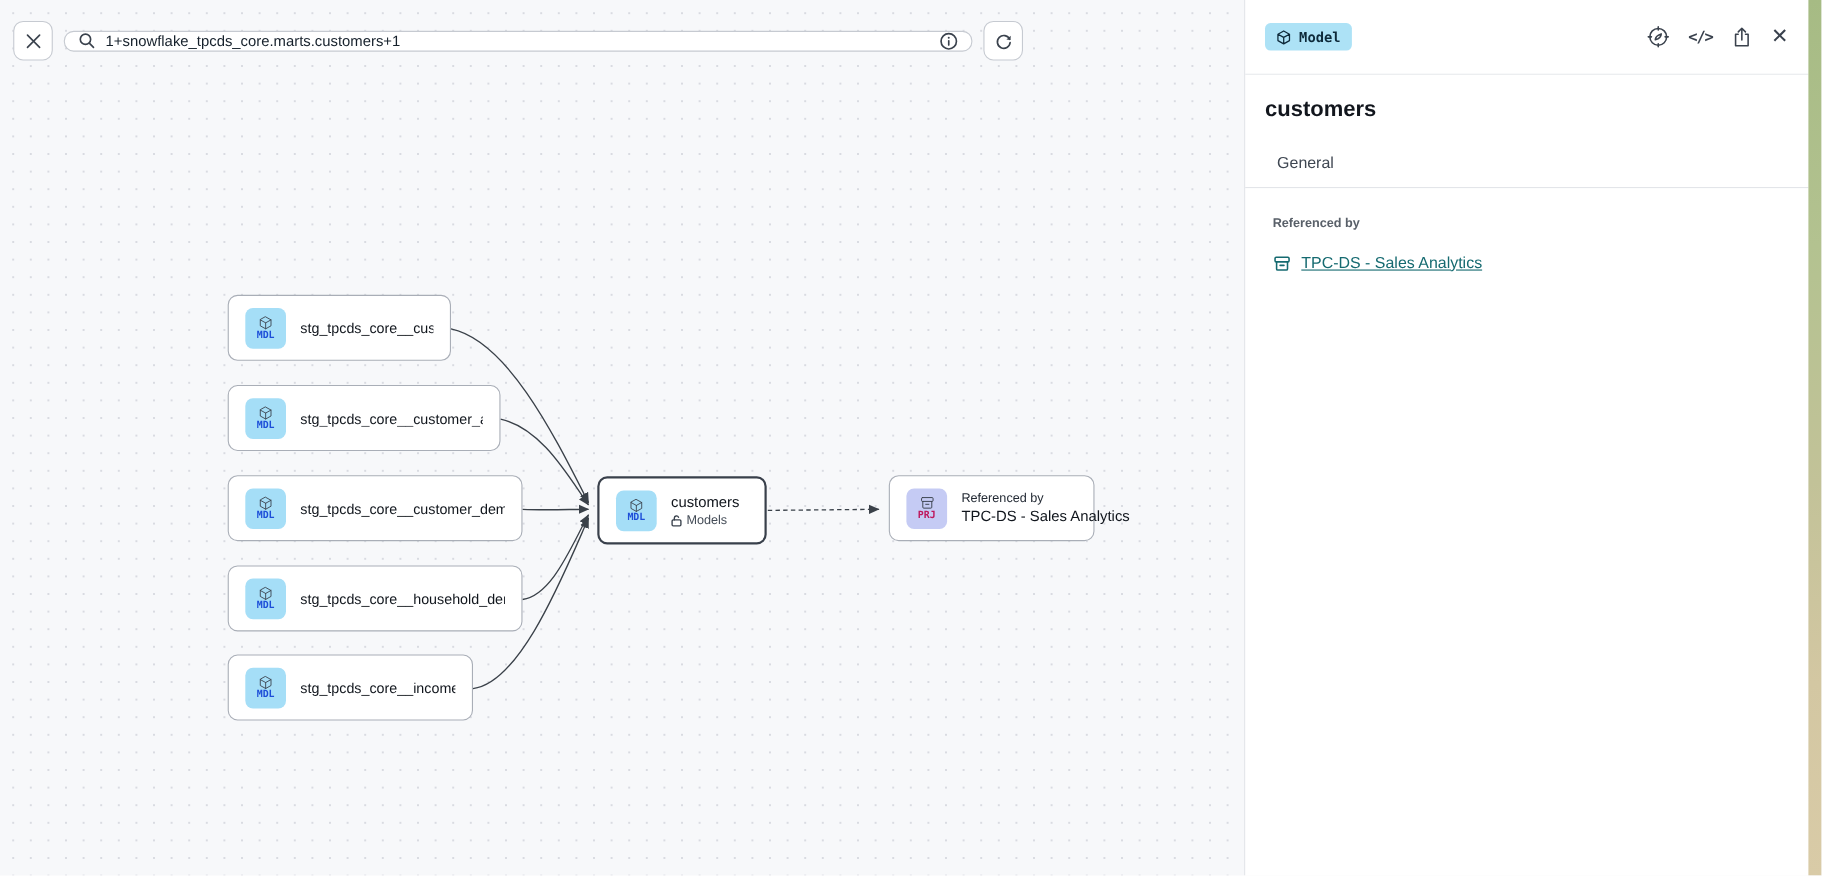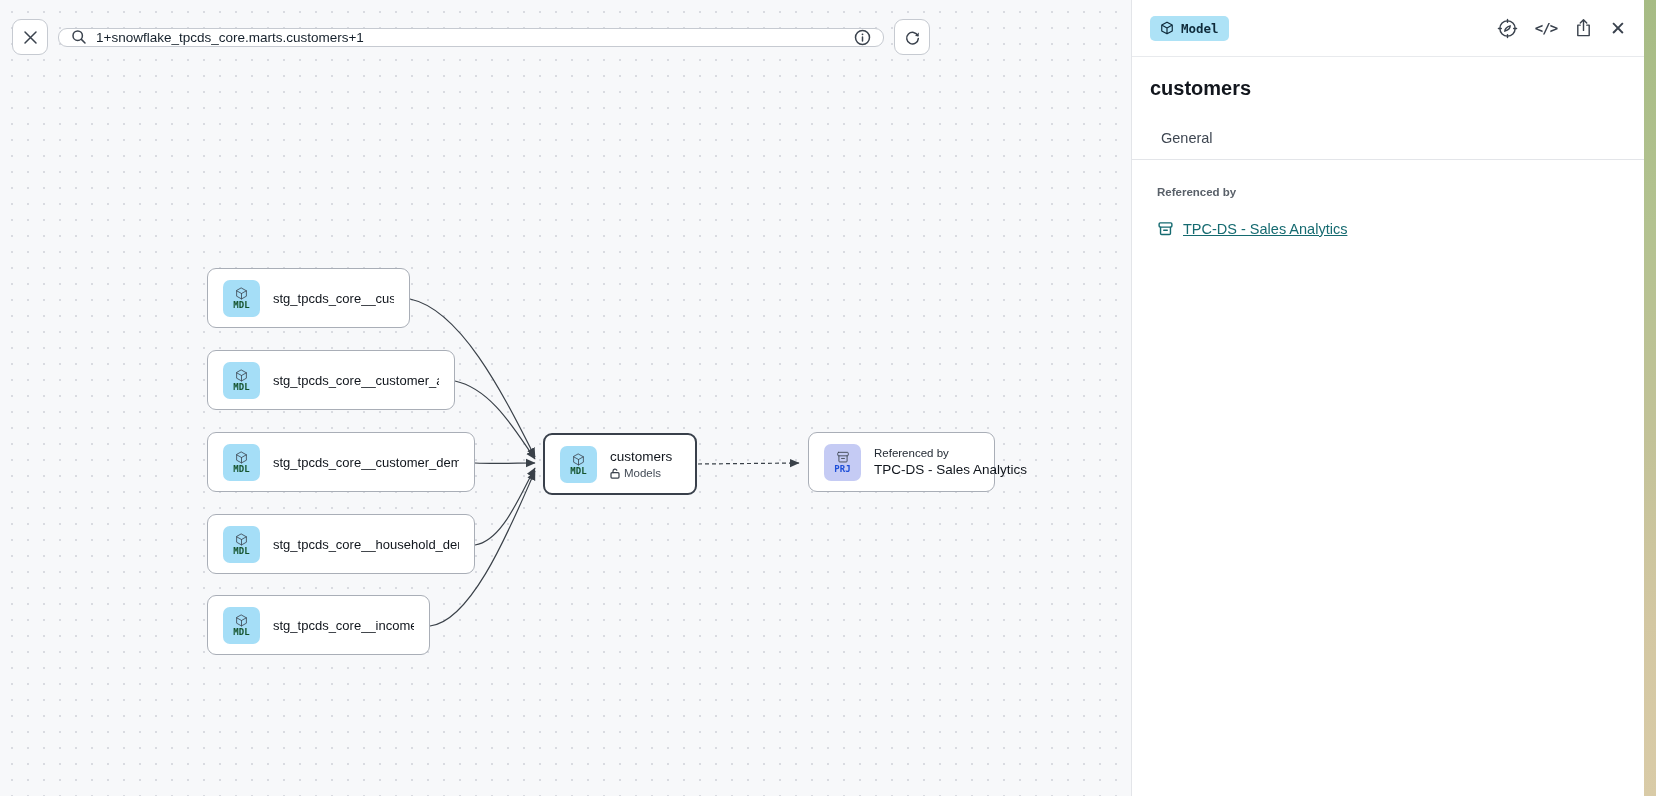--- a/index.html
+++ b/index.html
@@ -44,38 +44,38 @@
 
   
   .node {
     position: absolute; background: #fff; border: 1px solid #a9aeb7; border-radius: 9px;
     display: flex; align-items: center; gap: 13px; padding: 0 15px; cursor: pointer;
   }
   .node.selected { border: 2px solid #39404b; }
   .node-icon {
     width: 37px; height: 37px; border-radius: 7px; background: #a5def7;
     display: flex; flex-direction: column; align-items: center; justify-content: center;
-    flex: 0 0 auto; color: #14532d;
-  }
-  .node-icon.prj { background: #c5cbf4; color: #1d4ed8; align-items: center; }
+    flex: 0 0 auto; color: #1d4ed8;
+  }
+  .node-icon.prj { background: #c5cbf4; color: #be185d; align-items: center; }
   .node-icon .tag { font-family: "DejaVu Sans Mono", monospace; font-size: 9px; font-weight: bold; margin-top: 0px; letter-spacing: 0; }
   .node-label { font-size: 13px; color: #10151c; white-space: nowrap; overflow: hidden; }
   .node-sub { display: flex; flex-direction: column; gap: 3px; }
   .node-sub .name { font-size: 13.5px; color: #10151c; }
   .node-sub .vis { font-size: 11.5px; color: #444c57; display: flex; align-items: center; gap: 4px; }
   .node-sub .ref-cap { font-size: 11.5px; color: #242b35; }
   .node-sub .ref-name { font-size: 13.5px; color: #10151c; white-space: nowrap; }
 
   
   .panel {
     position: absolute; left: 1131px; top: 0; width: 513px; height: 796px;
     background: #fff; border-left: 1px solid #e3e5e9;
   }
   .panel-header {
-    height: 57px; display: flex; align-items: center; justify-content: space-between;
+    height: 68px; display: flex; align-items: center; justify-content: space-between;
     padding: 11px 18px; border-bottom: 1px solid #e8eaed;
   }
   .type-badge {
     background: #ade2f6; border-radius: 5px; padding: 5px 10px;
     display: flex; align-items: center; gap: 7px;
     font-family: "DejaVu Sans Mono", monospace; font-size: 12.5px; color: #0e2a3a; font-weight: bold;
   }
   .header-actions { display: flex; align-items: center; gap: 17px; color: #39414d; }
   .header-actions .act { cursor: pointer; display: flex; align-items: center; justify-content: center; }
   .code-glyph { font-family: "DejaVu Sans Mono", monospace; font-size: 14px; font-weight: bold; color: #39414d; letter-spacing: -1px; }

